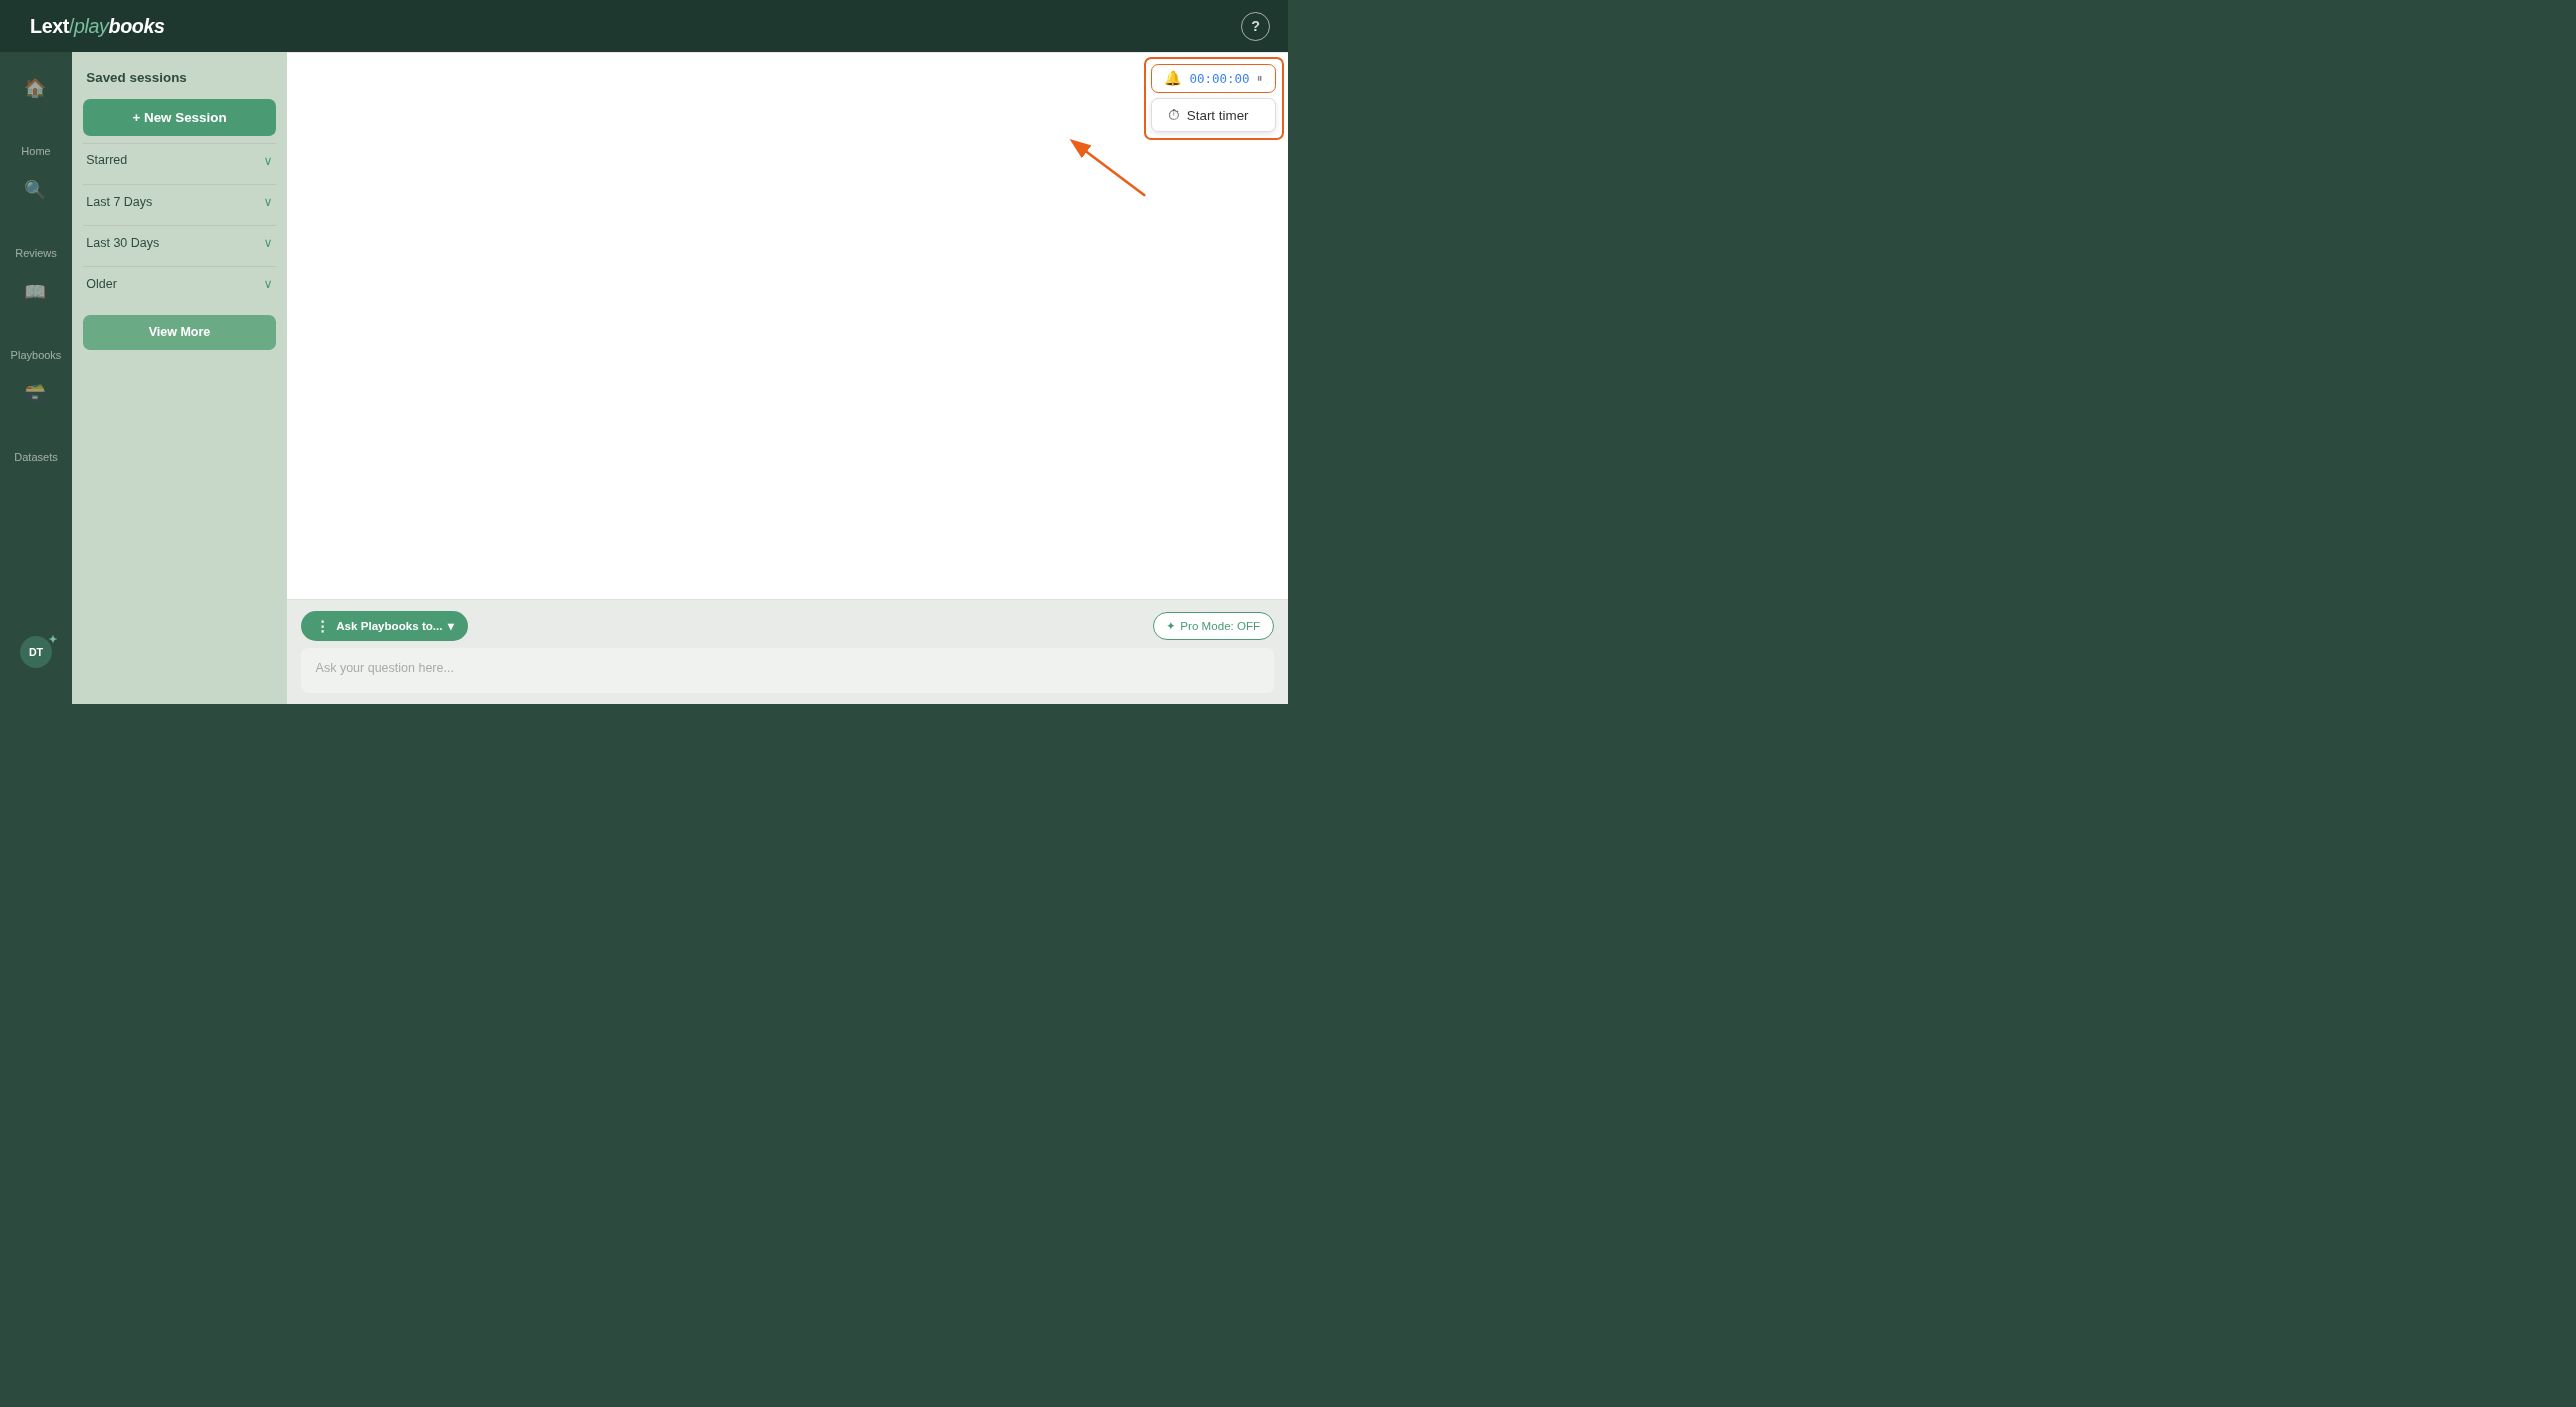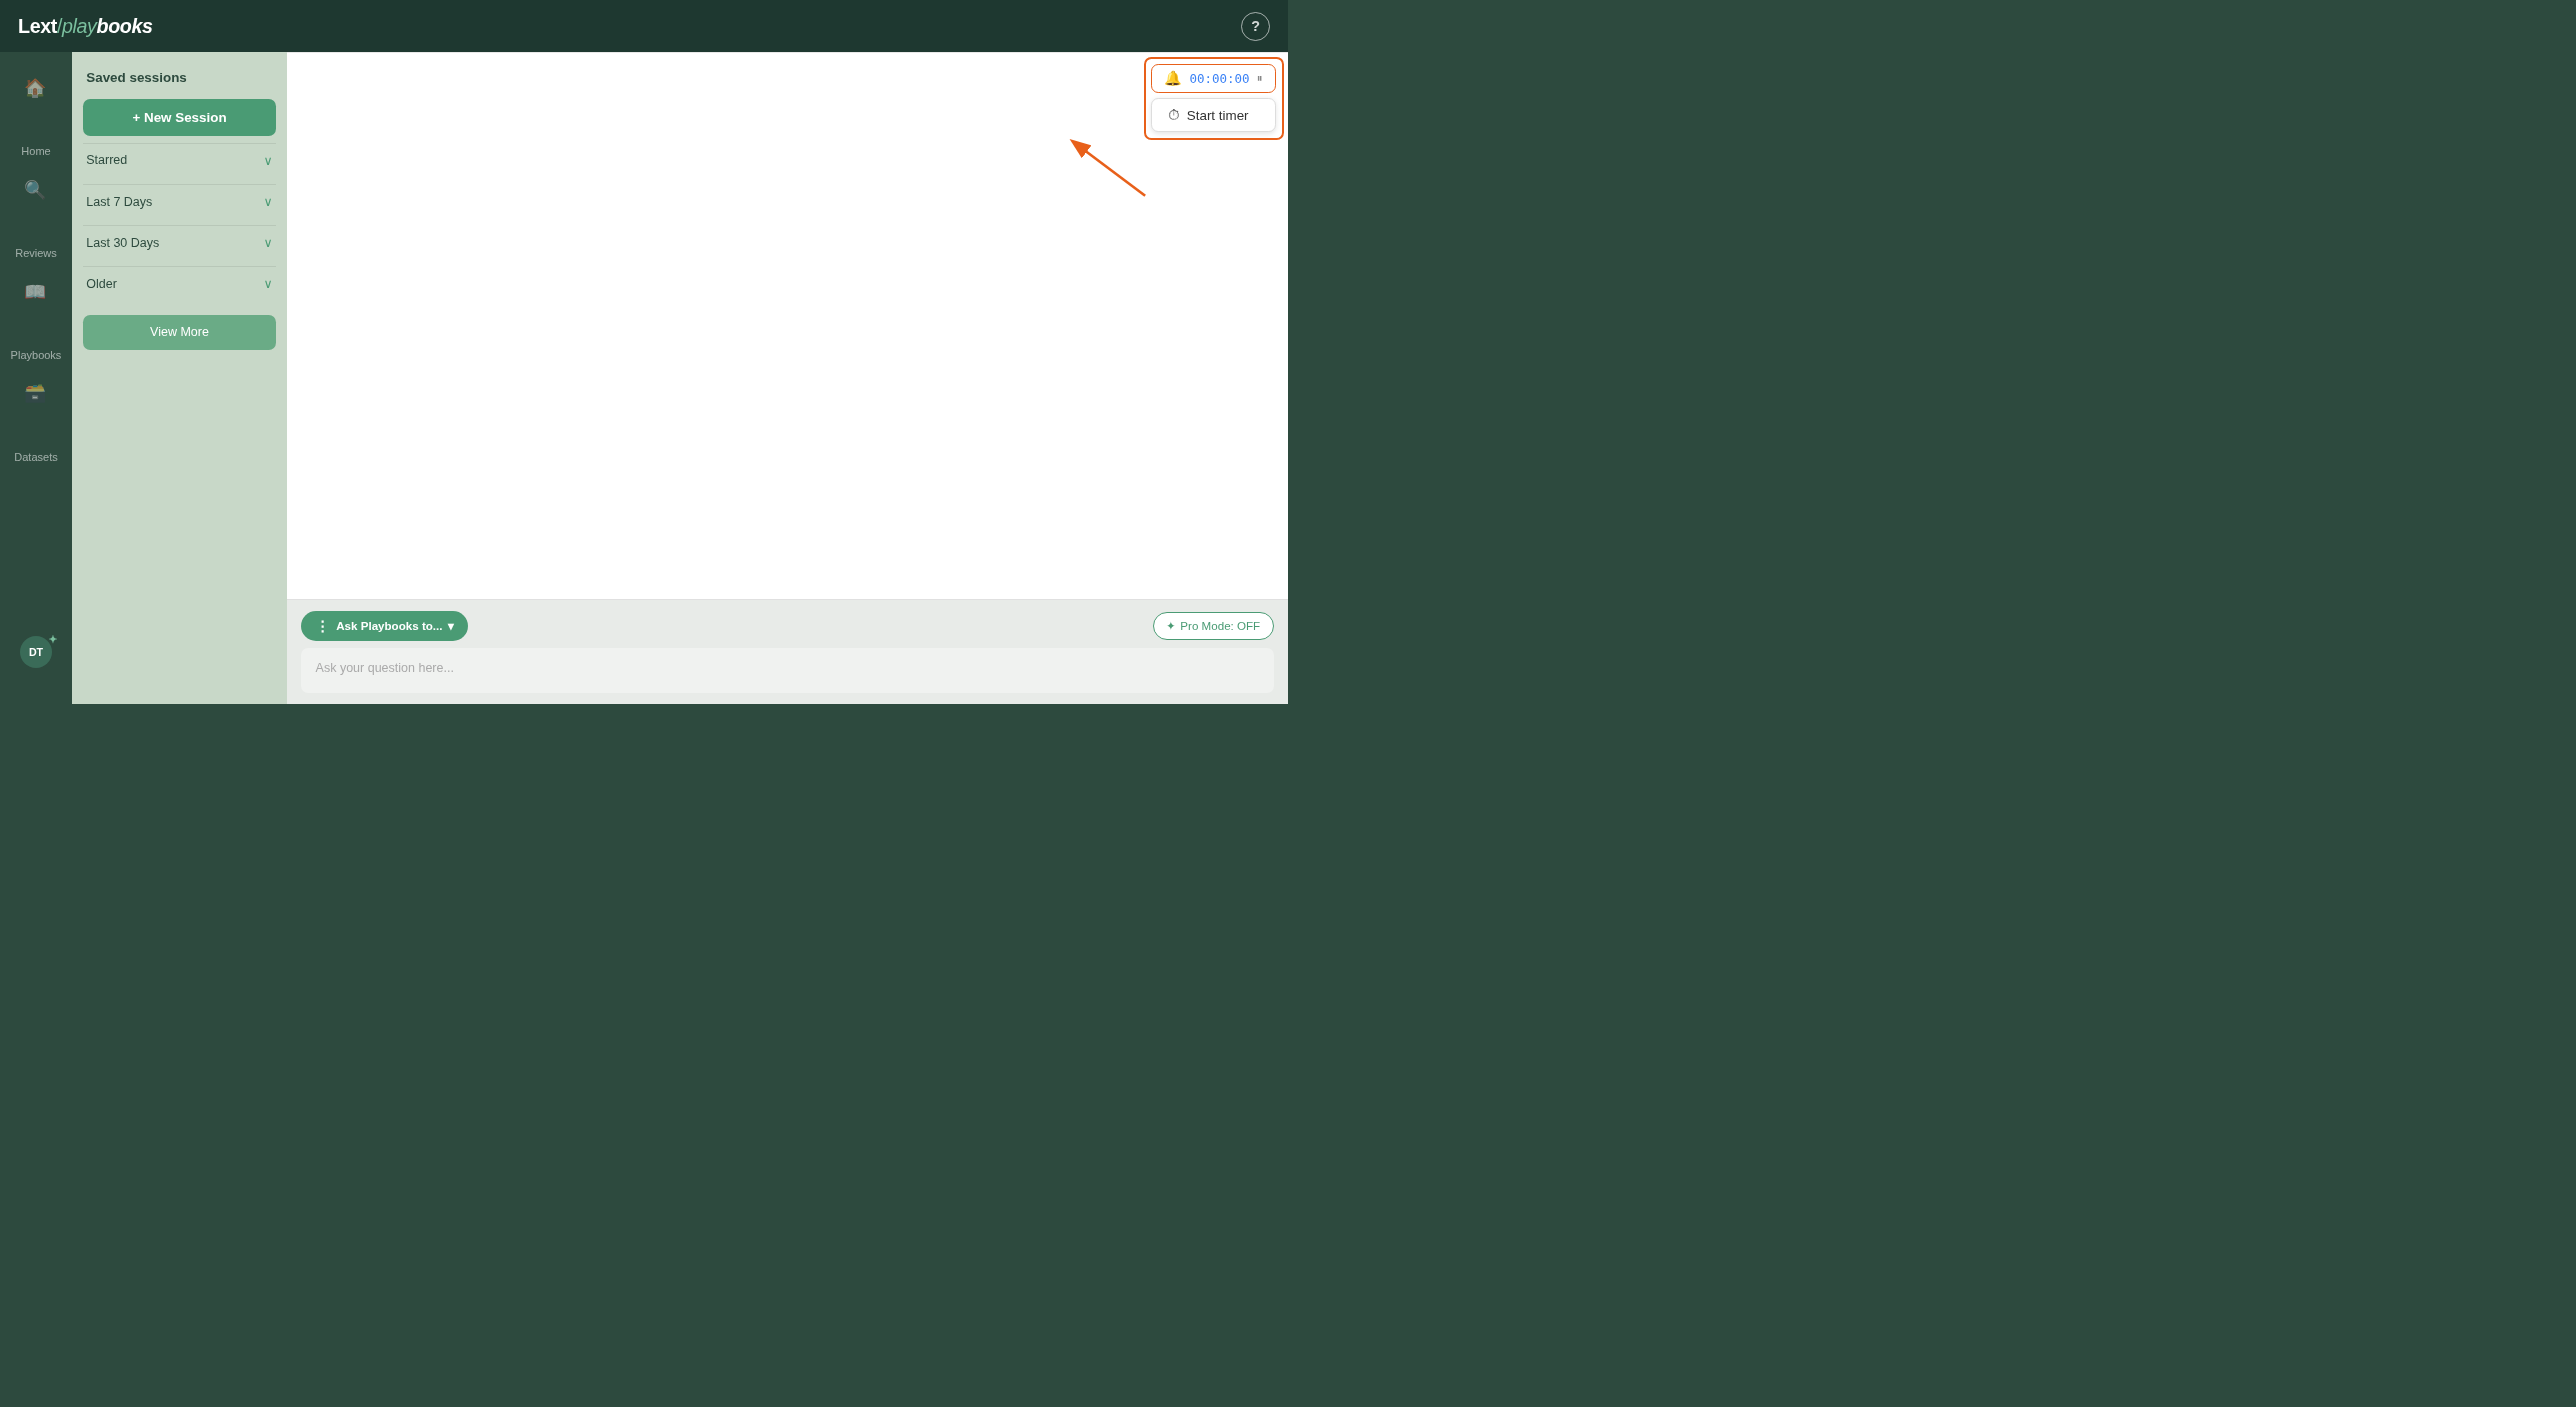--- a/index.html
+++ b/index.html
@@ -4,21 +4,21 @@
   <style>
     * { box-sizing: border-box; margin: 0; padding: 0; }
     body { font-family: -apple-system, BlinkMacSystemFont, 'Segoe UI', sans-serif; background: #2d4a3e; width: 1288px; height: 704px; overflow: hidden; }
 
     
     .app-container { display: flex; flex-direction: column; height: 704px; }
     .top-bar { background: #1e3830; height: 52px; display: flex; align-items: center; justify-content: space-between; padding: 0 18px; flex-shrink: 0; }
     .main-area { display: flex; flex: 1; overflow: hidden; }
 
     
-    .logo { display: flex; align-items: center; gap: 0; }
+    .logo { display: flex; align-items: center; gap: 0; margin-left: 12px; }
     .logo-text { font-size: 19.7px; font-weight: 700; color: white; letter-spacing: -0.4px; }
     .logo-text .slash { color: #7abf9e; font-weight: 300; }
     .logo-text .play { color: #7abf9e; font-style: italic; font-weight: 400; }
     .logo-text .books { color: white; font-style: italic; }
     .logo-text .lext { color: white; }
     .help-icon { width: 29px; height: 29px; border-radius: 50%; border: 1.8px solid rgba(255,255,255,0.6); display: flex; align-items: center; justify-content: center; color: rgba(255,255,255,0.8); font-size: 14.3px; font-weight: bold; cursor: pointer; }
 
     
     .left-nav { width: 72px; background: #2d4a3e; display: flex; flex-direction: column; align-items: center; padding: 14.3px 0; gap: 0; flex-shrink: 0; }
     .nav-item { display: flex; flex-direction: column; align-items: center; gap: 3.6px; padding: 10.7px 7.2px; cursor: pointer; width: 100%; color: rgba(255,255,255,0.55); font-size: 9.8px; text-align: center; }
@@ -29,21 +29,21 @@
     .avatar-sparkle { position: absolute; top: -3.6px; right: -5.4px; color: #7abf9e; font-size: 10.7px; }
 
     
     .sidebar { width: 215px; background: #c8d8c8; display: flex; flex-direction: column; padding: 14.3px 10.7px; gap: 7.2px; flex-shrink: 0; overflow-y: auto; }
     .sidebar-title { font-size: 13.4px; font-weight: 600; color: #2d4a3e; padding: 3.6px 3.6px 7.2px 3.6px; }
     .new-session-btn { background: #4a9b74; color: white; border: none; border-radius: 7.2px; padding: 10.7px; font-size: 13.4px; font-weight: 600; cursor: pointer; display: flex; align-items: center; justify-content: center; gap: 7.2px; width: 100%; text-align: right; }
     .section-header { display: flex; align-items: center; justify-content: space-between; padding: 9px 3.6px; cursor: pointer; border-top: 0.9px solid rgba(0,0,0,0.08); gap: 35px; }
     .section-header:first-of-type { border-top: none; }
     .section-label { font-size: 12.5px; font-weight: 500; color: #2d4a3e; }
     .chevron { color: #4a9b74; font-size: 12.5px; }
-    .view-more-btn { background: #6aab86; color: white; border: none; border-radius: 7.2px; padding: 10.7px; font-size: 12.5px; font-weight: 400; cursor: pointer; width: 100%; margin-top: 7.2px; }
+    .view-more-btn { background: #6aab86; color: white; border: none; border-radius: 7.2px; padding: 10.7px; font-size: 12.5px; font-weight: 700; cursor: pointer; width: 100%; margin-top: 7.2px; }
 
     
     .main-content { flex: 1; background: #f0f0f0; display: flex; flex-direction: column; position: relative; }
     .content-area { flex: 1; background: white; margin: 0; border-bottom: 0.9px solid #e0e0e0; position: relative; overflow: hidden; }
     .timer-display { background: white; border: 1.8px solid #e8601a; border-radius: 7.2px; padding: 5.4px 12.5px; display: flex; align-items: center; gap: 7.2px; font-size: 13.4px; font-weight: 500; color: #333; }
     .timer-icon { color: #e8601a; font-size: 14.3px; }
     .timer-pause { color: #888; font-size: 11.6px; }
     .start-timer-btn { background: white; border: 0.9px solid #ddd; border-radius: 7.2px; padding: 7.2px 16px; display: flex; align-items: center; gap: 7.2px; font-size: 13.4px; font-weight: 500; color: #333; cursor: pointer; box-shadow: 0 1.8px 5.4px rgba(0,0,0,0.1); }
     .timer-clock-icon { font-size: 15px; color: #555; }
 

